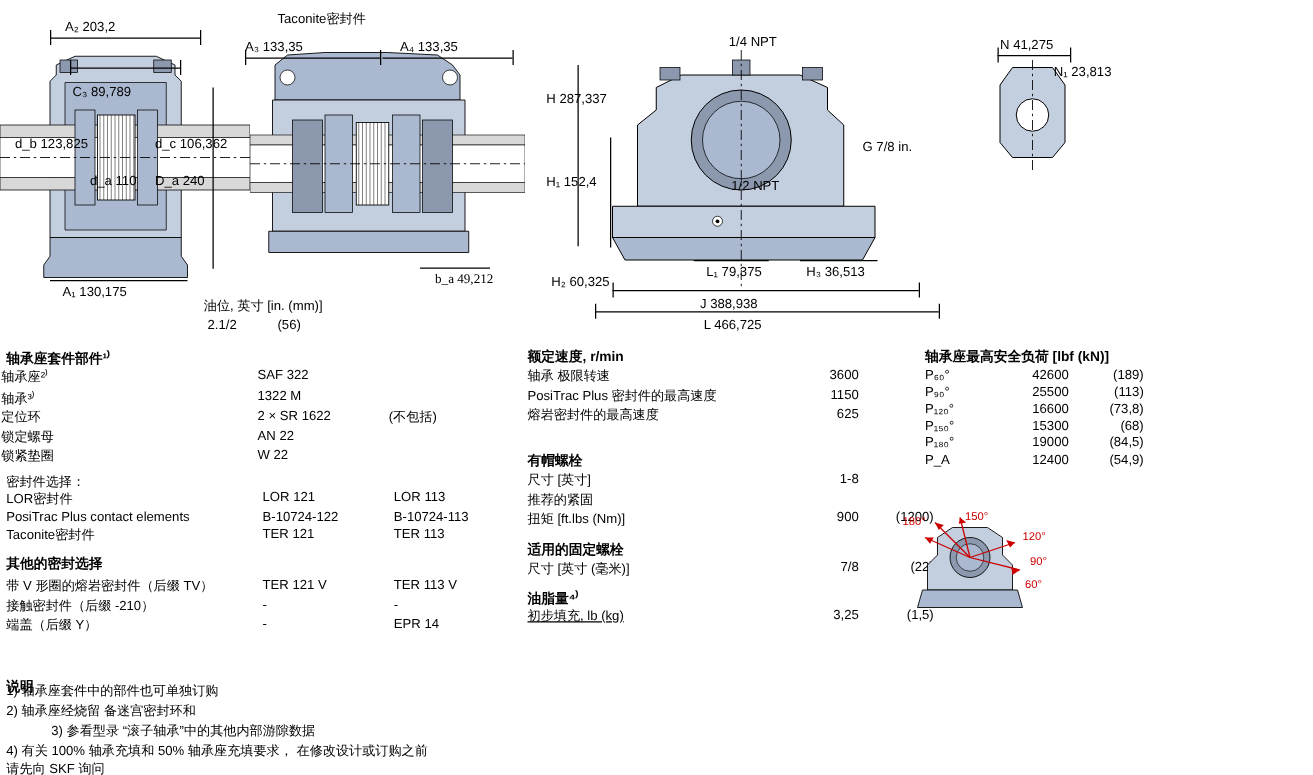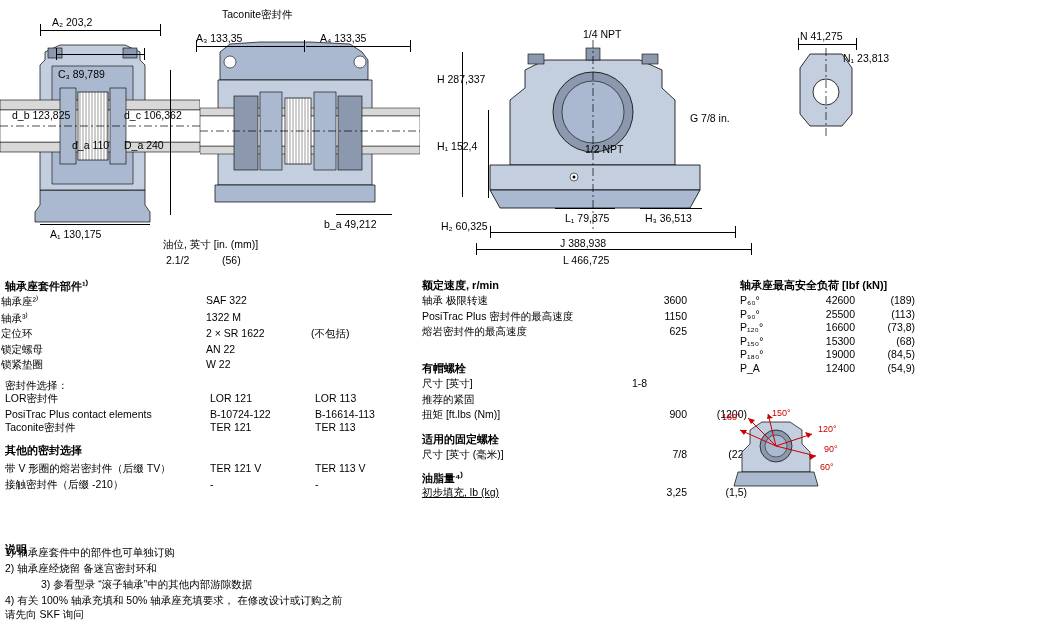--- a/index.html
+++ b/index.html
@@ -110,21 +110,21 @@
     <rect class="c-dark" x="138" y="66" width="24" height="74" stroke="#000" stroke-width="0.6"></rect>
     <rect class="c-dark" x="34" y="66" width="24" height="74" stroke="#000" stroke-width="0.6"></rect>
     <circle class="c-white" cx="30" cy="32" r="6" stroke="#000" stroke-width="0.6"></circle>
     <circle class="c-white" cx="160" cy="32" r="6" stroke="#000" stroke-width="0.6"></circle>
     <line class="stroke" x1="0" y1="101" x2="220" y2="101" stroke-dasharray="8,3,2,3"></line>
   </svg>
 </div>
 
 <div class="abs lbl" style="left:196px;top:32px;">A₃ 133,35</div>
 <div class="abs lbl" style="left:320px;top:32px;">A₄ 133,35</div>
-<div class="abs lbl" style="left:324px;top:218px;">b_a 49,212</div>
+<div class="abs lbl" style="left:348px;top:218px;font-family:Liberation Serif, serif;">b_a 49,212</div>
 <div class="dimline h1" style="left:196px;top:46px;width:108px;"></div>
 <div class="dimline h1" style="left:306px;top:46px;width:104px;"></div>
 <div class="dimline v1" style="left:196px;top:40px;height:12px;"></div>
 <div class="dimline v1" style="left:304px;top:40px;height:12px;"></div>
 <div class="dimline v1" style="left:410px;top:40px;height:12px;"></div>
 <div class="dimline h1" style="left:336px;top:214px;width:56px;"></div>
 
 <div class="abs lbl" style="left:163px;top:238px;">油位, 英寸 [in. (mm)]</div>
 <div class="abs lbl" style="left:166px;top:254px;">2.1/2</div>
 <div class="abs lbl" style="left:222px;top:254px;">(56)</div>
@@ -224,21 +224,21 @@
   <table class="spec">
     <tbody>
         <tr>
       <td style="width:205px;">LOR密封件</td>
       <td style="width:105px;">LOR 121</td>
       <td style="width:110px;">LOR 113</td>
     </tr>
     <tr>
       <td>PosiTrac Plus contact elements</td>
       <td>B-10724-122</td>
-      <td>B-16614-113</td>
+      <td>B-10724-113</td>
     </tr>
     <tr>
       <td>Taconite密封件</td>
       <td>TER 121</td>
       <td>TER 113</td>
     </tr>
   </tbody>
     </table>
 </div>
 
@@ -249,20 +249,25 @@
         <tr>
       <td style="width:205px;">带 V 形圈的熔岩密封件（后缀 TV）</td>
       <td style="width:105px;">TER 121 V</td>
       <td style="width:110px;">TER 113 V</td>
     </tr>
     <tr>
       <td>接触密封件（后缀 -210）</td>
       <td>-</td>
       <td>-</td>
     </tr>
+    <tr>
+      <td>端盖（后缀 Y）</td>
+      <td>-</td>
+      <td>EPR 14</td>
+    </tr>
   </tbody>
     </table>
 </div>
 
 <div class="abs sec-title" style="left:422px;top:278px;">额定速度, r/min</div>
 <div class="abs" style="left:422px;top:294px;">
   <table class="spec">
     <tbody>
         <tr>
       <td style="width:210px;">轴承 极限转速</td>
@@ -279,21 +284,21 @@
   </tbody>
     </table>
 </div>
 
 <div class="abs sec-title" style="left:422px;top:361px;">有帽螺栓</div>
 <div class="abs" style="left:422px;top:377px;">
   <table class="spec">
     <tbody>
         <tr>
       <td style="width:210px;">尺寸 [英寸]</td>
-      <td style="width:55px;text-align:left;">1-8</td>
+      <td style="width:55px;text-align:right;">1-8</td>
       <td style="width:60px;text-align:right;"></td>
     </tr>
     <tr>
       <td>推荐的紧固</td>
       <td style="text-align:right;"></td>
       <td style="text-align:right;"></td>
     </tr>
     <tr>
       <td>扭矩 [ft.lbs (Nm)]</td>
       <td style="text-align:right;">900</td>

